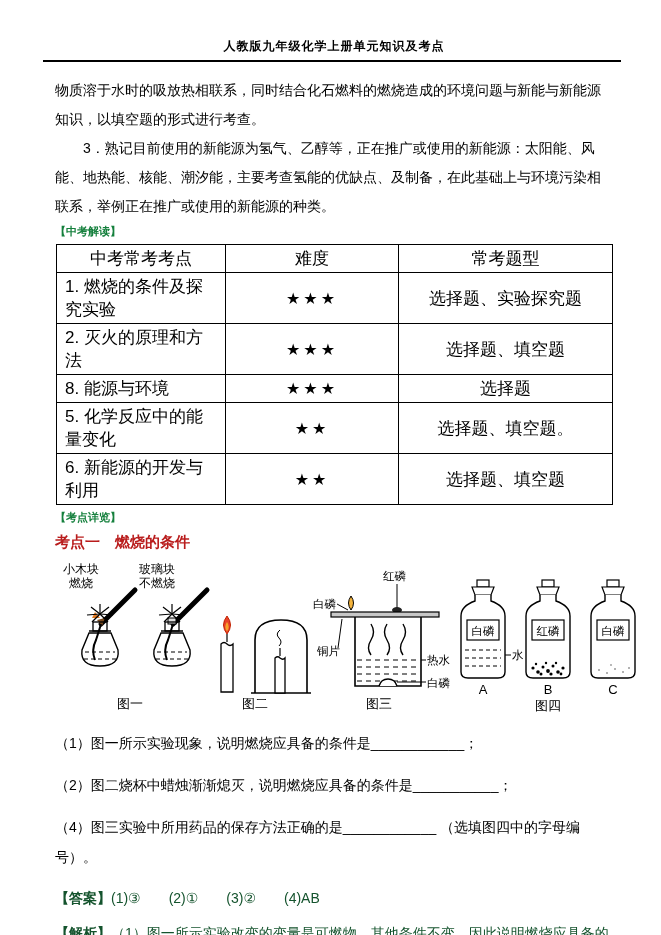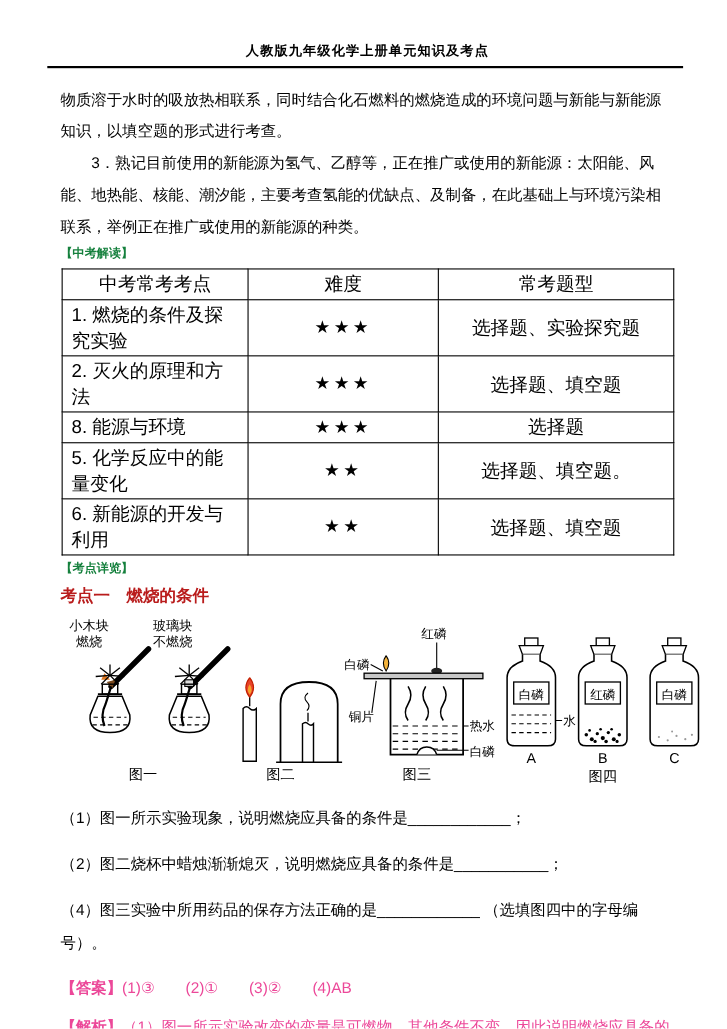--- a/index.html
+++ b/index.html
@@ -26,21 +26,21 @@
   }
   table.exam col.c1 { width: 169px; }
   table.exam col.c2 { width: 173px; }
   table.exam col.c3 { width: 214px; }
   table.exam td.topic { text-align: left; padding-left: 8px; }
   table.exam td.stars { font-size: 16px; letter-spacing: 3px; }
   .figure-strip { position: relative; height: 156px; margin: 2px 0 4px 0; }
   .fig { position: absolute; top: 0; }
   .fig svg text { font-family: "Liberation Sans", sans-serif; fill: #000; }
   .subq { margin: 12px 0; line-height: 30px; }
-  .red { color: #ec4899; }
+  .red { color: #14532d; }
   .red-label { font-weight: bold; }
   .answer-line, .analysis-line { font-size: 14px; line-height: 29px; margin-top: 6px; }
   p.q-line { margin: 2px 0; }
 </style>
 </head>
 <body>
 
 <div class="page">
 
   <div class="doc-title">人教版九年级化学上册单元知识及考点</div>

